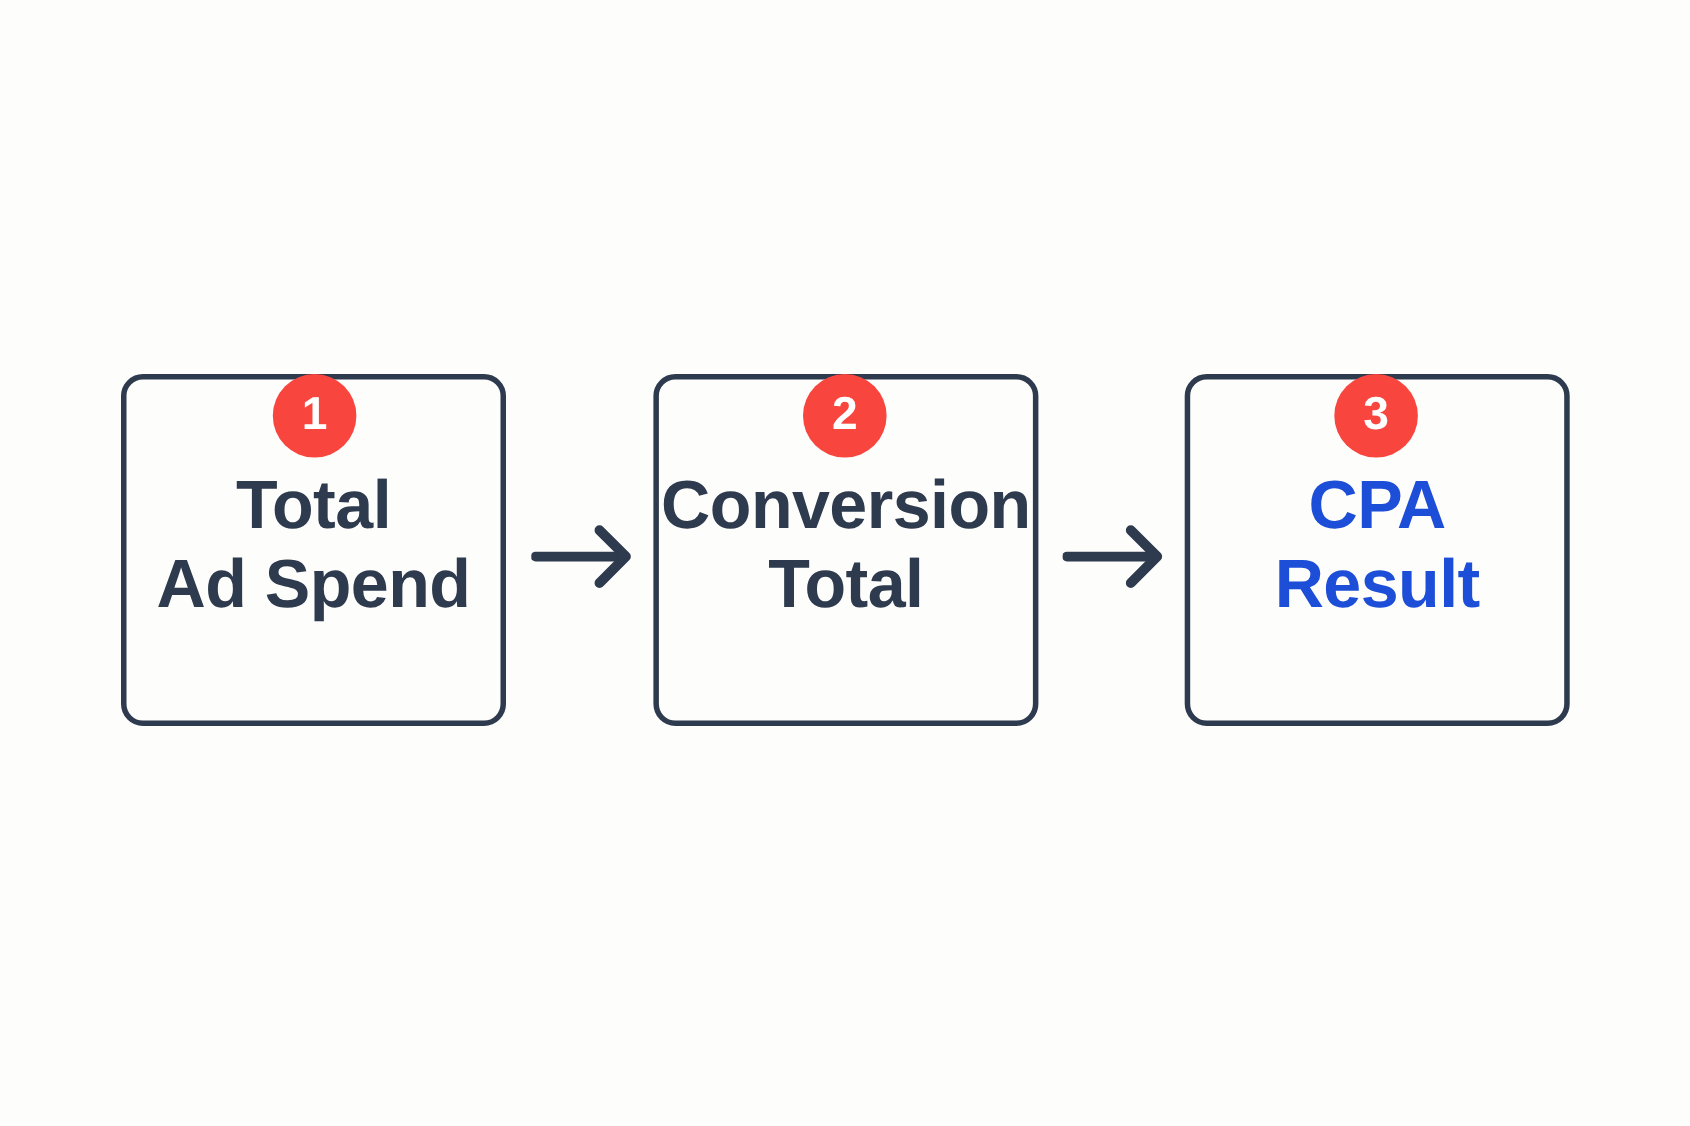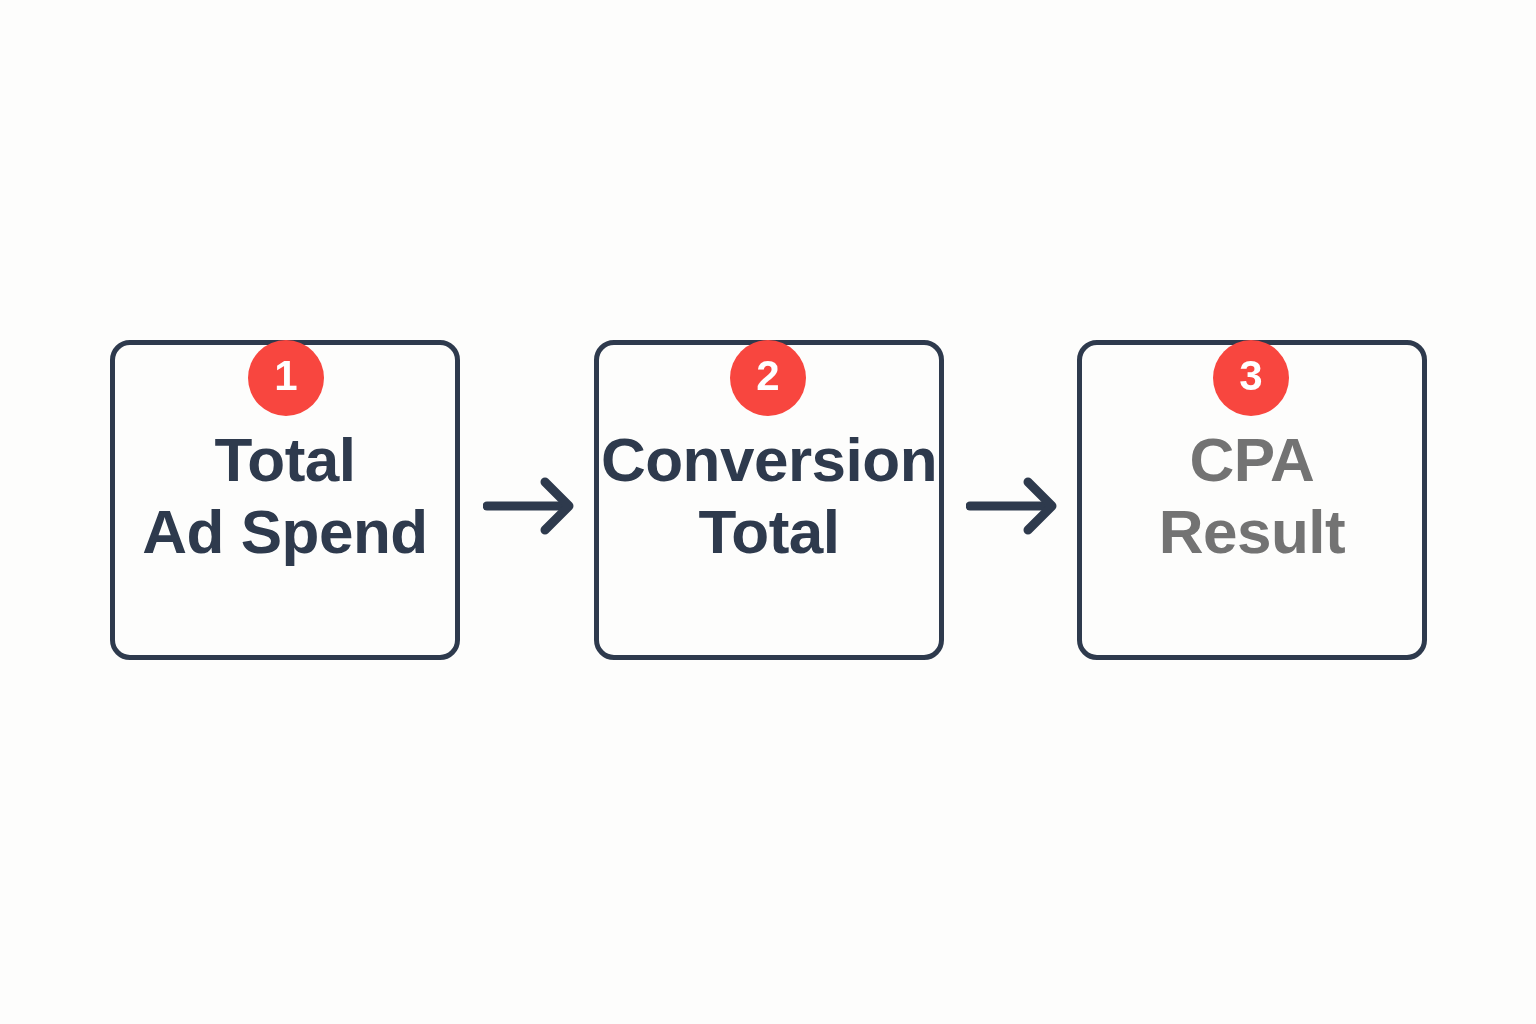--- a/index.html
+++ b/index.html
@@ -64,21 +64,21 @@
     justify-content: center;
     text-align: center;
     font-size: 62px;
     font-weight: bold;
     line-height: 1.16;
     letter-spacing: -0.5px;
     color: #2e3a4d;
     white-space: pre-line;
     -webkit-font-smoothing: antialiased;
   }
-  .step-label.accent { color: #737373; }
+  .step-label.accent { color: #1d4ed8; }
 
   
   .badge {
     position: absolute;
     top: 0px;
     width: 76px;
     height: 76px;
     border-radius: 50%;
     background: #f8463f;
     display: flex;

